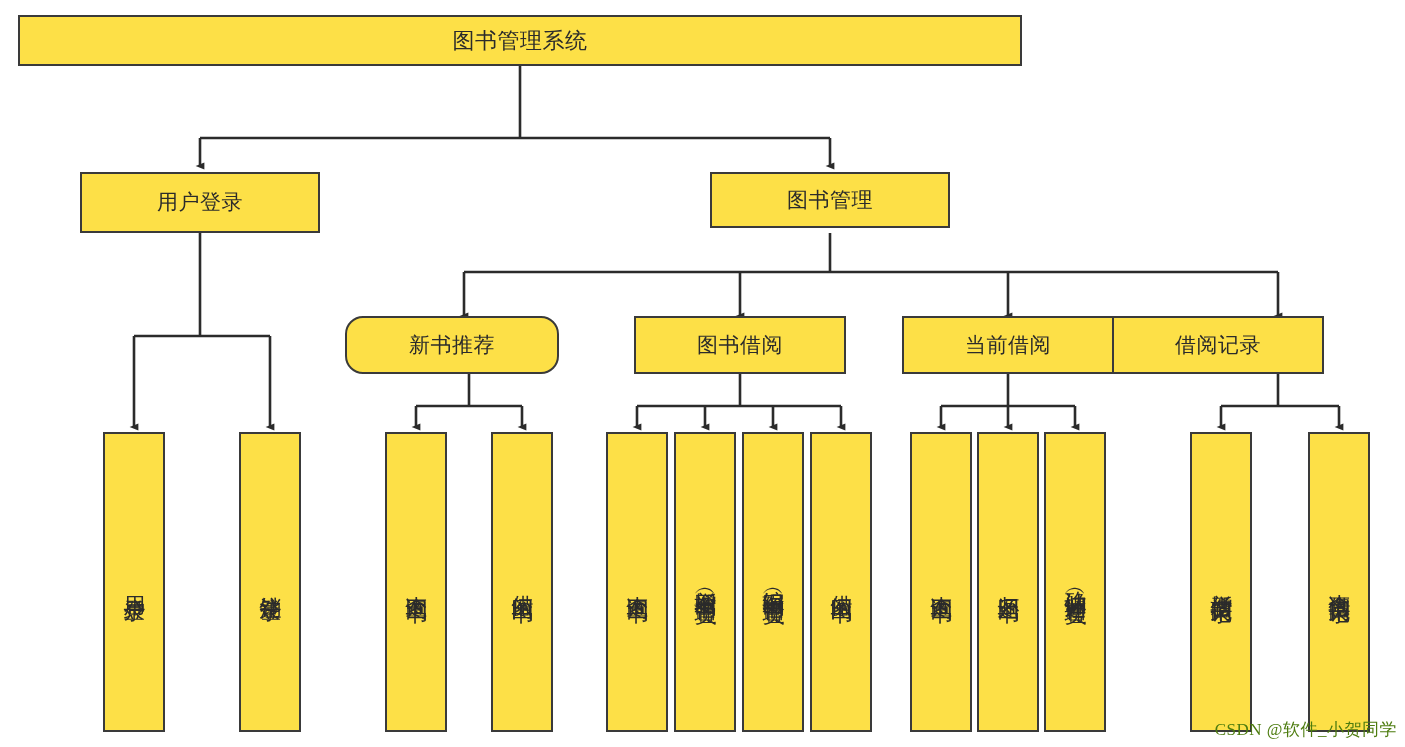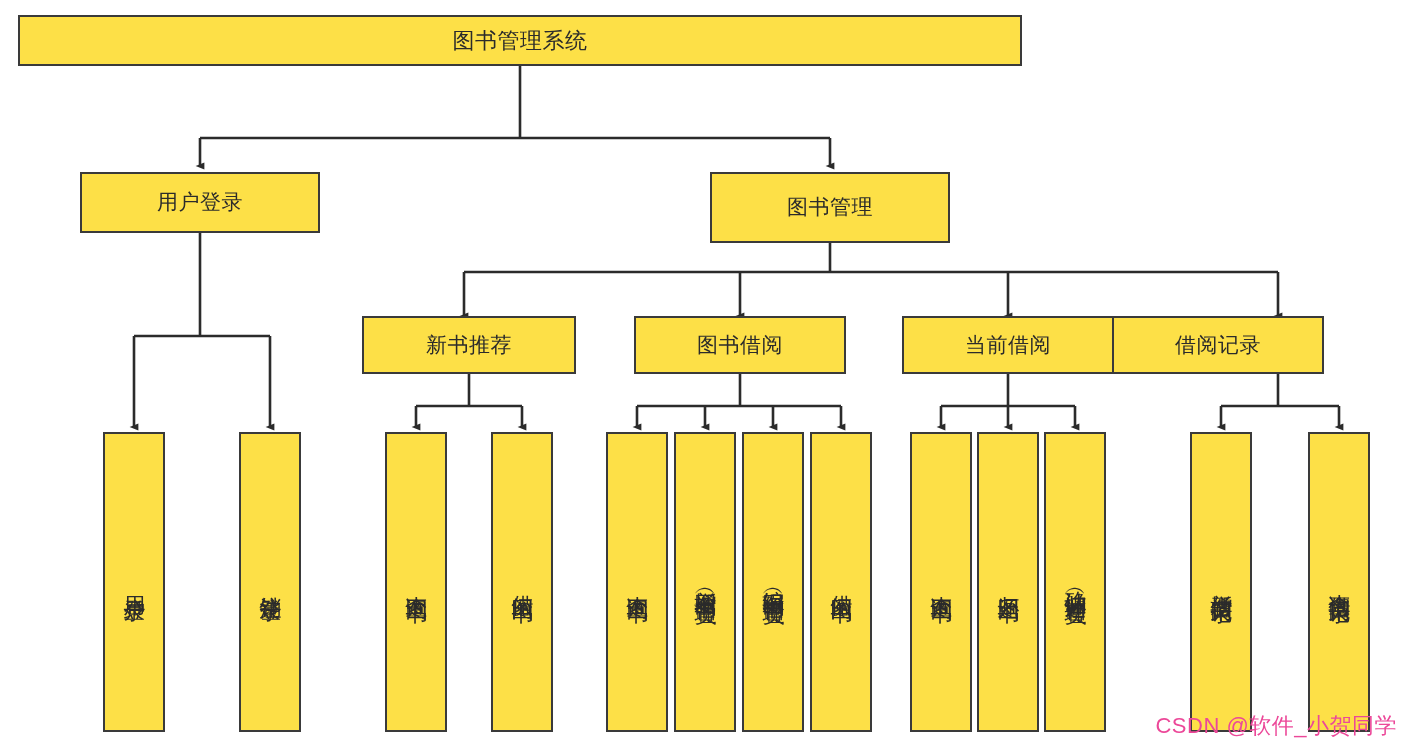--- a/index.html
+++ b/index.html
@@ -58,25 +58,25 @@
     text-orientation: upright;
     font-size: 22px;
     line-height: 1.22;
     letter-spacing: 2px;
     text-align: center;
   }
   #watermark {
     position: absolute;
     right: 8px;
     bottom: 6px;
-    font-size: 22px;
-    color: #ec4899;
+    font-size: 17px;
+    color: #4d7c0f;
     letter-spacing: 0.5px;
     white-space: nowrap;
-    font-family: Liberation Sans, sans-serif;
+    font-family: Liberation Serif, serif;
   }
 </style>
 </head>
 <body>
 
 <div id="stage">
 
   <svg id="wires" viewBox="0 0 1405 747" width="1405" height="747" xmlns="http://www.w3.org/2000/svg">
     <defs>
       <marker id="arrow" markerWidth="10" markerHeight="10" refX="4.2" refY="5" orient="auto" markerUnits="userSpaceOnUse">
@@ -132,25 +132,25 @@
     </g>
   </svg>
 
   <div class="node root horiz" style="left:18px; top:15px; width:1004px; height:51px;">
     <span class="label">图书管理系统</span>
   </div>
 
   <div class="node horiz" style="left:80px; top:172px; width:240px; height:61px;">
     <span class="label">用户登录</span>
   </div>
-  <div class="node horiz" style="left:710px; top:172px; width:240px; height:71px;">
+  <div class="node horiz" style="left:710px; top:172px; width:240px; height:56px;">
     <span class="label">图书管理</span>
   </div>
 
-  <div class="node horiz" style="left:362px; top:316px; width:214px; height:58px;">
+  <div class="node horiz" style="left:345px; top:316px; width:214px; height:58px;border-radius:18px;">
     <span class="label">新书推荐</span>
   </div>
   <div class="node horiz" style="left:902px; top:316px; width:212px; height:58px;">
     <span class="label">当前借阅</span>
   </div>
   <div class="node horiz" style="left:634px; top:316px; width:212px; height:58px;">
     <span class="label">图书借阅</span>
   </div>
   <div class="node horiz" style="left:1112px; top:316px; width:212px; height:58px;">
     <span class="label">借阅记录</span>

